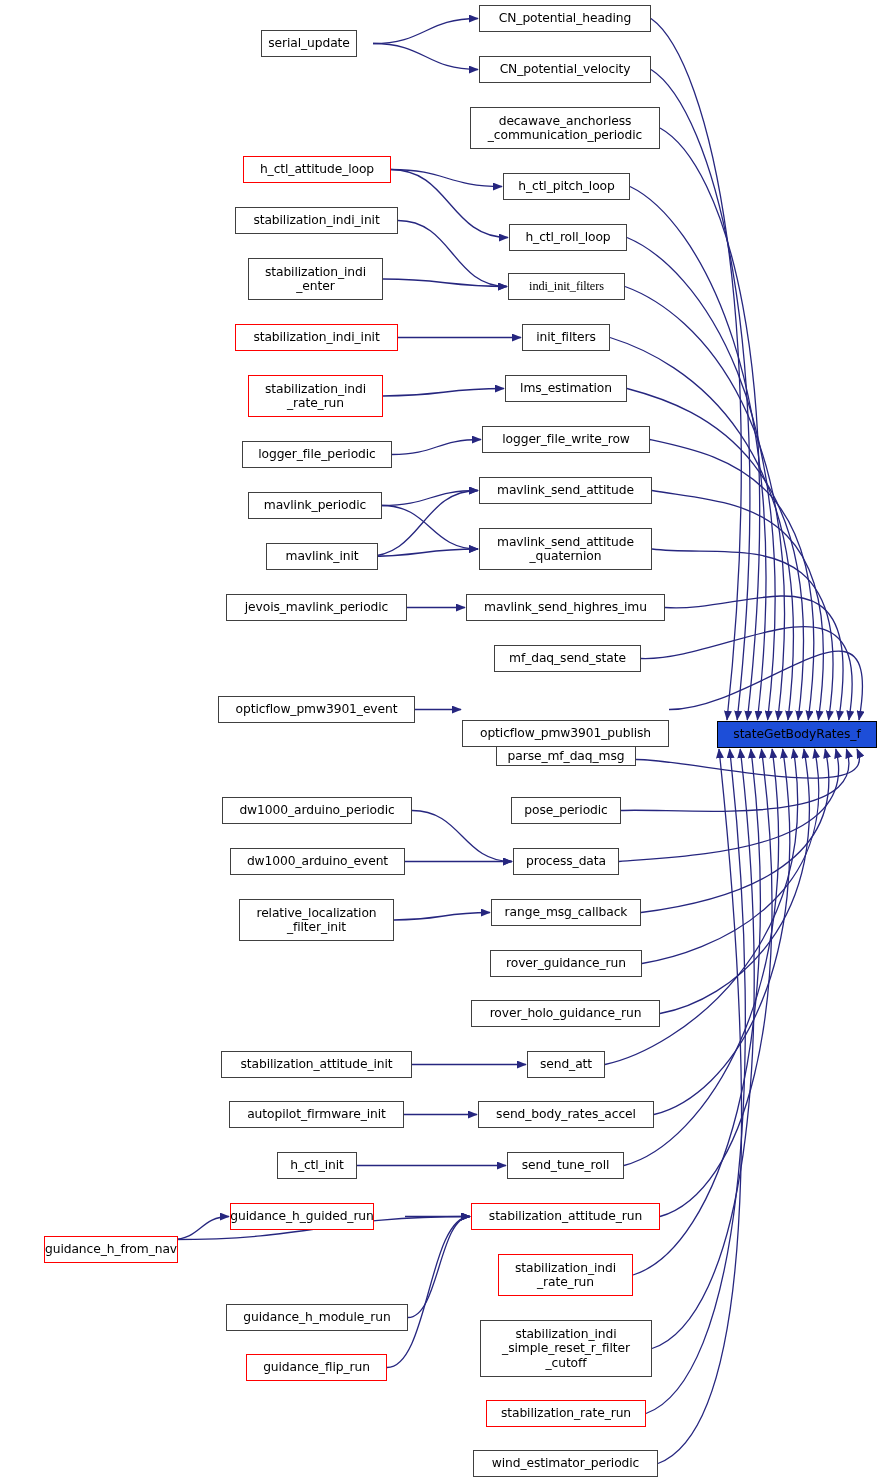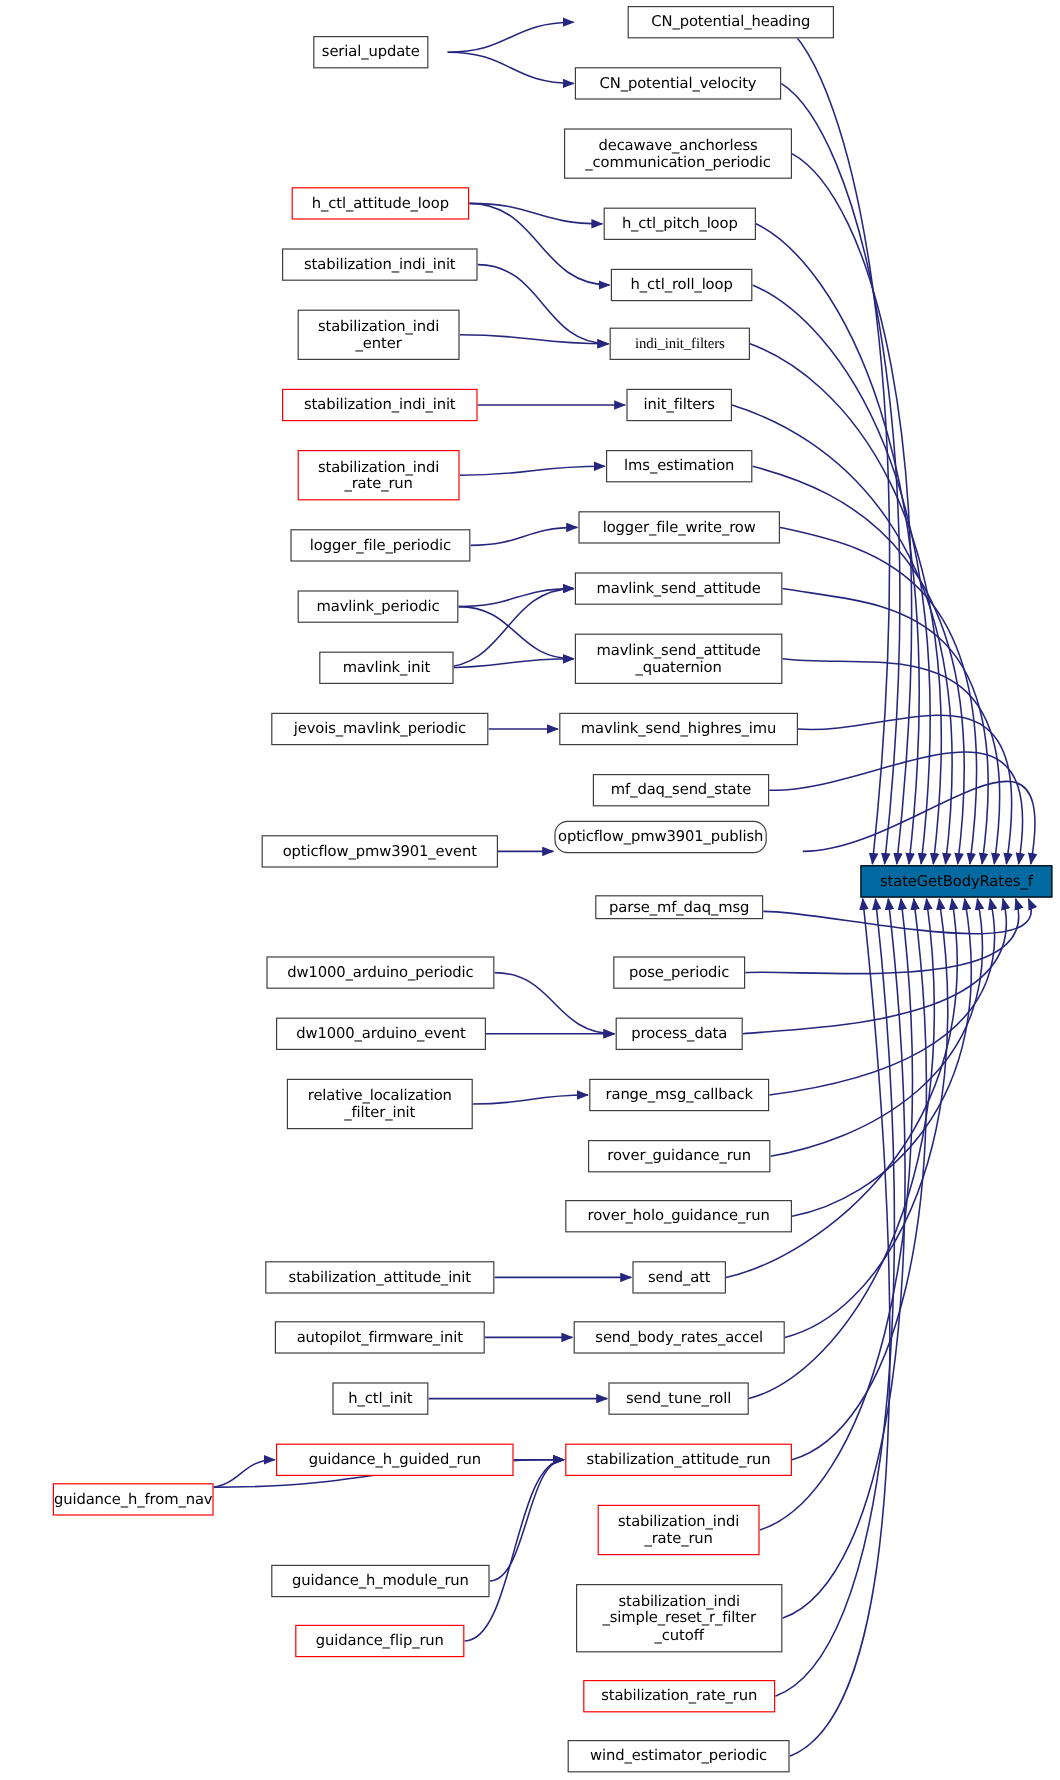--- a/index.html
+++ b/index.html
@@ -15,21 +15,21 @@
     font-size:12.3px;
     line-height:14.4px;
     display:flex;
     align-items:center;
     justify-content:center;
     text-align:center;
     white-space:pre;
     letter-spacing:-0.1px;
   }
   .node.red{border-color:#ff0000;}
-  .node.target{background:#0369a1;border-color:#000000;}
+  .node.target{background:#1d4ed8;border-color:#000000;}
 </style>
 </head>
 <body>
 
 <div id="canvas">
   <svg id="edges" viewBox="0 0 883 1483">
       <defs>
         <marker id="ah" markerWidth="10" markerHeight="8" refX="9.2" refY="4" orient="auto" markerUnits="userSpaceOnUse">
           <path d="M0,0 L10,4 L0,8 Z" fill="#26267f"></path>
         </marker>
@@ -84,21 +84,21 @@
       <path fill="none" stroke="#26267f" stroke-width="1.3" marker-end="url(#ah)" d="M654,1114.5 C730.5384615384615,1096.175 815.1538461538462,969.5384615384615 782.6923076923077,749"></path>
       <path fill="none" stroke="#26267f" stroke-width="1.3" marker-end="url(#ah)" d="M624,1165.5 C703.6153846153846,1144.625 805.4615384615385,992.6153846153846 772.0769230769231,749"></path>
       <path fill="none" stroke="#26267f" stroke-width="1.3" marker-end="url(#ah)" d="M660,1216.5 C742.6923076923077,1193.075 795.7692307692307,1015.6923076923076 761.4615384615385,749"></path>
       <path fill="none" stroke="#26267f" stroke-width="1.3" marker-end="url(#ah)" d="M633,1275 C718.7692307692307,1248.65 786.0769230769231,1038.7692307692307 750.8461538461538,749"></path>
       <path fill="none" stroke="#26267f" stroke-width="1.3" marker-end="url(#ah)" d="M652,1348.5 C740.8461538461538,1318.475 776.3846153846155,1061.8461538461538 740.2307692307693,749"></path>
       <path fill="none" stroke="#26267f" stroke-width="1.3" marker-end="url(#ah)" d="M646,1413.5 C737.9230769230769,1380.225 766.6923076923077,1084.923076923077 729.6153846153846,749"></path>
       <path fill="none" stroke="#26267f" stroke-width="1.3" marker-end="url(#ah)" d="M658,1463.5 C753,1427.725 757,1108 719,749"></path>
     </svg>
   <div id="nodes">
       <div class="node" style="left: 261px; top: 30px; width: 96px; height: 27px;">serial_update</div>
-      <div class="node" style="left: 479px; top: 5px; width: 172px; height: 27px; margin-left: 44px;">CN_potential_heading</div>
+      <div class="node" style="left: 479px; top: 5px; width: 172px; height: 27px;">CN_potential_heading</div>
       <div class="node" style="left: 479px; top: 56px; width: 172px; height: 27px;">CN_potential_velocity</div>
       <div class="node" style="left: 470px; top: 107px; width: 190px; height: 42px;">decawave_anchorless
 _communication_periodic</div>
       <div class="node red" style="left: 243px; top: 156px; width: 148px; height: 27px;">h_ctl_attitude_loop</div>
       <div class="node" style="left: 503px; top: 173px; width: 127px; height: 27px;">h_ctl_pitch_loop</div>
       <div class="node" style="left: 235px; top: 207px; width: 163px; height: 27px;">stabilization_indi_init</div>
       <div class="node" style="left: 509px; top: 224px; width: 118px; height: 27px;">h_ctl_roll_loop</div>
       <div class="node" style="left: 248px; top: 258px; width: 135px; height: 42px;">stabilization_indi
 _enter</div>
       <div class="node" style="left: 508px; top: 273px; width: 117px; height: 27px; font-family: Liberation Serif, serif;">indi_init_filters</div>
@@ -111,39 +111,39 @@
       <div class="node" style="left: 482px; top: 426px; width: 168px; height: 27px;">logger_file_write_row</div>
       <div class="node" style="left: 248px; top: 492px; width: 134px; height: 27px;">mavlink_periodic</div>
       <div class="node" style="left: 479px; top: 477px; width: 173px; height: 27px;">mavlink_send_attitude</div>
       <div class="node" style="left: 266px; top: 543px; width: 112px; height: 27px;">mavlink_init</div>
       <div class="node" style="left: 479px; top: 528px; width: 173px; height: 42px;">mavlink_send_attitude
 _quaternion</div>
       <div class="node" style="left: 226px; top: 594px; width: 181px; height: 27px;">jevois_mavlink_periodic</div>
       <div class="node" style="left: 466px; top: 594px; width: 199px; height: 27px;">mavlink_send_highres_imu</div>
       <div class="node" style="left: 494px; top: 645px; width: 147px; height: 27px;">mf_daq_send_state</div>
       <div class="node" style="left: 218px; top: 696px; width: 197px; height: 27px;">opticflow_pmw3901_event</div>
-      <div class="node" style="left: 462px; top: 684px; width: 177px; height: 27px; border-radius: 11px;">opticflow_pmw3901_publish</div>
+      <div class="node" style="left: 462px; top: 720px; width: 207px; height: 27px;">opticflow_pmw3901_publish</div>
       <div class="node target" style="left: 717px; top: 721px; width: 160px; height: 27px;">stateGetBodyRates_f</div>
       <div class="node" style="left: 496px; top: 746px; width: 140px; height: 20px;">parse_mf_daq_msg</div>
       <div class="node" style="left: 222px; top: 797px; width: 190px; height: 27px;">dw1000_arduino_periodic</div>
       <div class="node" style="left: 511px; top: 797px; width: 110px; height: 27px;">pose_periodic</div>
       <div class="node" style="left: 230px; top: 848px; width: 175px; height: 27px;">dw1000_arduino_event</div>
       <div class="node" style="left: 513px; top: 848px; width: 106px; height: 27px;">process_data</div>
       <div class="node" style="left: 239px; top: 899px; width: 155px; height: 42px;">relative_localization
 _filter_init</div>
       <div class="node" style="left: 491px; top: 899px; width: 150px; height: 27px;">range_msg_callback</div>
       <div class="node" style="left: 490px; top: 950px; width: 152px; height: 27px;">rover_guidance_run</div>
       <div class="node" style="left: 471px; top: 1000px; width: 189px; height: 27px;">rover_holo_guidance_run</div>
       <div class="node" style="left: 221px; top: 1051px; width: 191px; height: 27px;">stabilization_attitude_init</div>
       <div class="node" style="left: 527px; top: 1051px; width: 78px; height: 27px;">send_att</div>
       <div class="node" style="left: 229px; top: 1101px; width: 175px; height: 27px;">autopilot_firmware_init</div>
       <div class="node" style="left: 478px; top: 1101px; width: 176px; height: 27px;">send_body_rates_accel</div>
       <div class="node" style="left: 277px; top: 1152px; width: 80px; height: 27px;">h_ctl_init</div>
       <div class="node" style="left: 507px; top: 1152px; width: 117px; height: 27px;">send_tune_roll</div>
-      <div class="node red" style="left: 230px; top: 1203px; width: 198px; height: 27px;">guidance_h_guided_run</div>
+      <div class="node red" style="left: 230px; top: 1203px; width: 144px; height: 27px;">guidance_h_guided_run</div>
       <div class="node red" style="left: 471px; top: 1203px; width: 189px; height: 27px;">stabilization_attitude_run</div>
       <div class="node red" style="left: 5px; top: 1236px; width: 134px; height: 27px; margin-left: 39px;">guidance_h_from_nav</div>
       <div class="node red" style="left: 498px; top: 1254px; width: 135px; height: 42px;">stabilization_indi
 _rate_run</div>
       <div class="node" style="left: 226px; top: 1304px; width: 182px; height: 27px;">guidance_h_module_run</div>
       <div class="node" style="left: 480px; top: 1320px; width: 172px; height: 57px;">stabilization_indi
 _simple_reset_r_filter
 _cutoff</div>
       <div class="node red" style="left: 246px; top: 1354px; width: 141px; height: 27px;">guidance_flip_run</div>
       <div class="node red" style="left: 486px; top: 1400px; width: 160px; height: 27px;">stabilization_rate_run</div>

